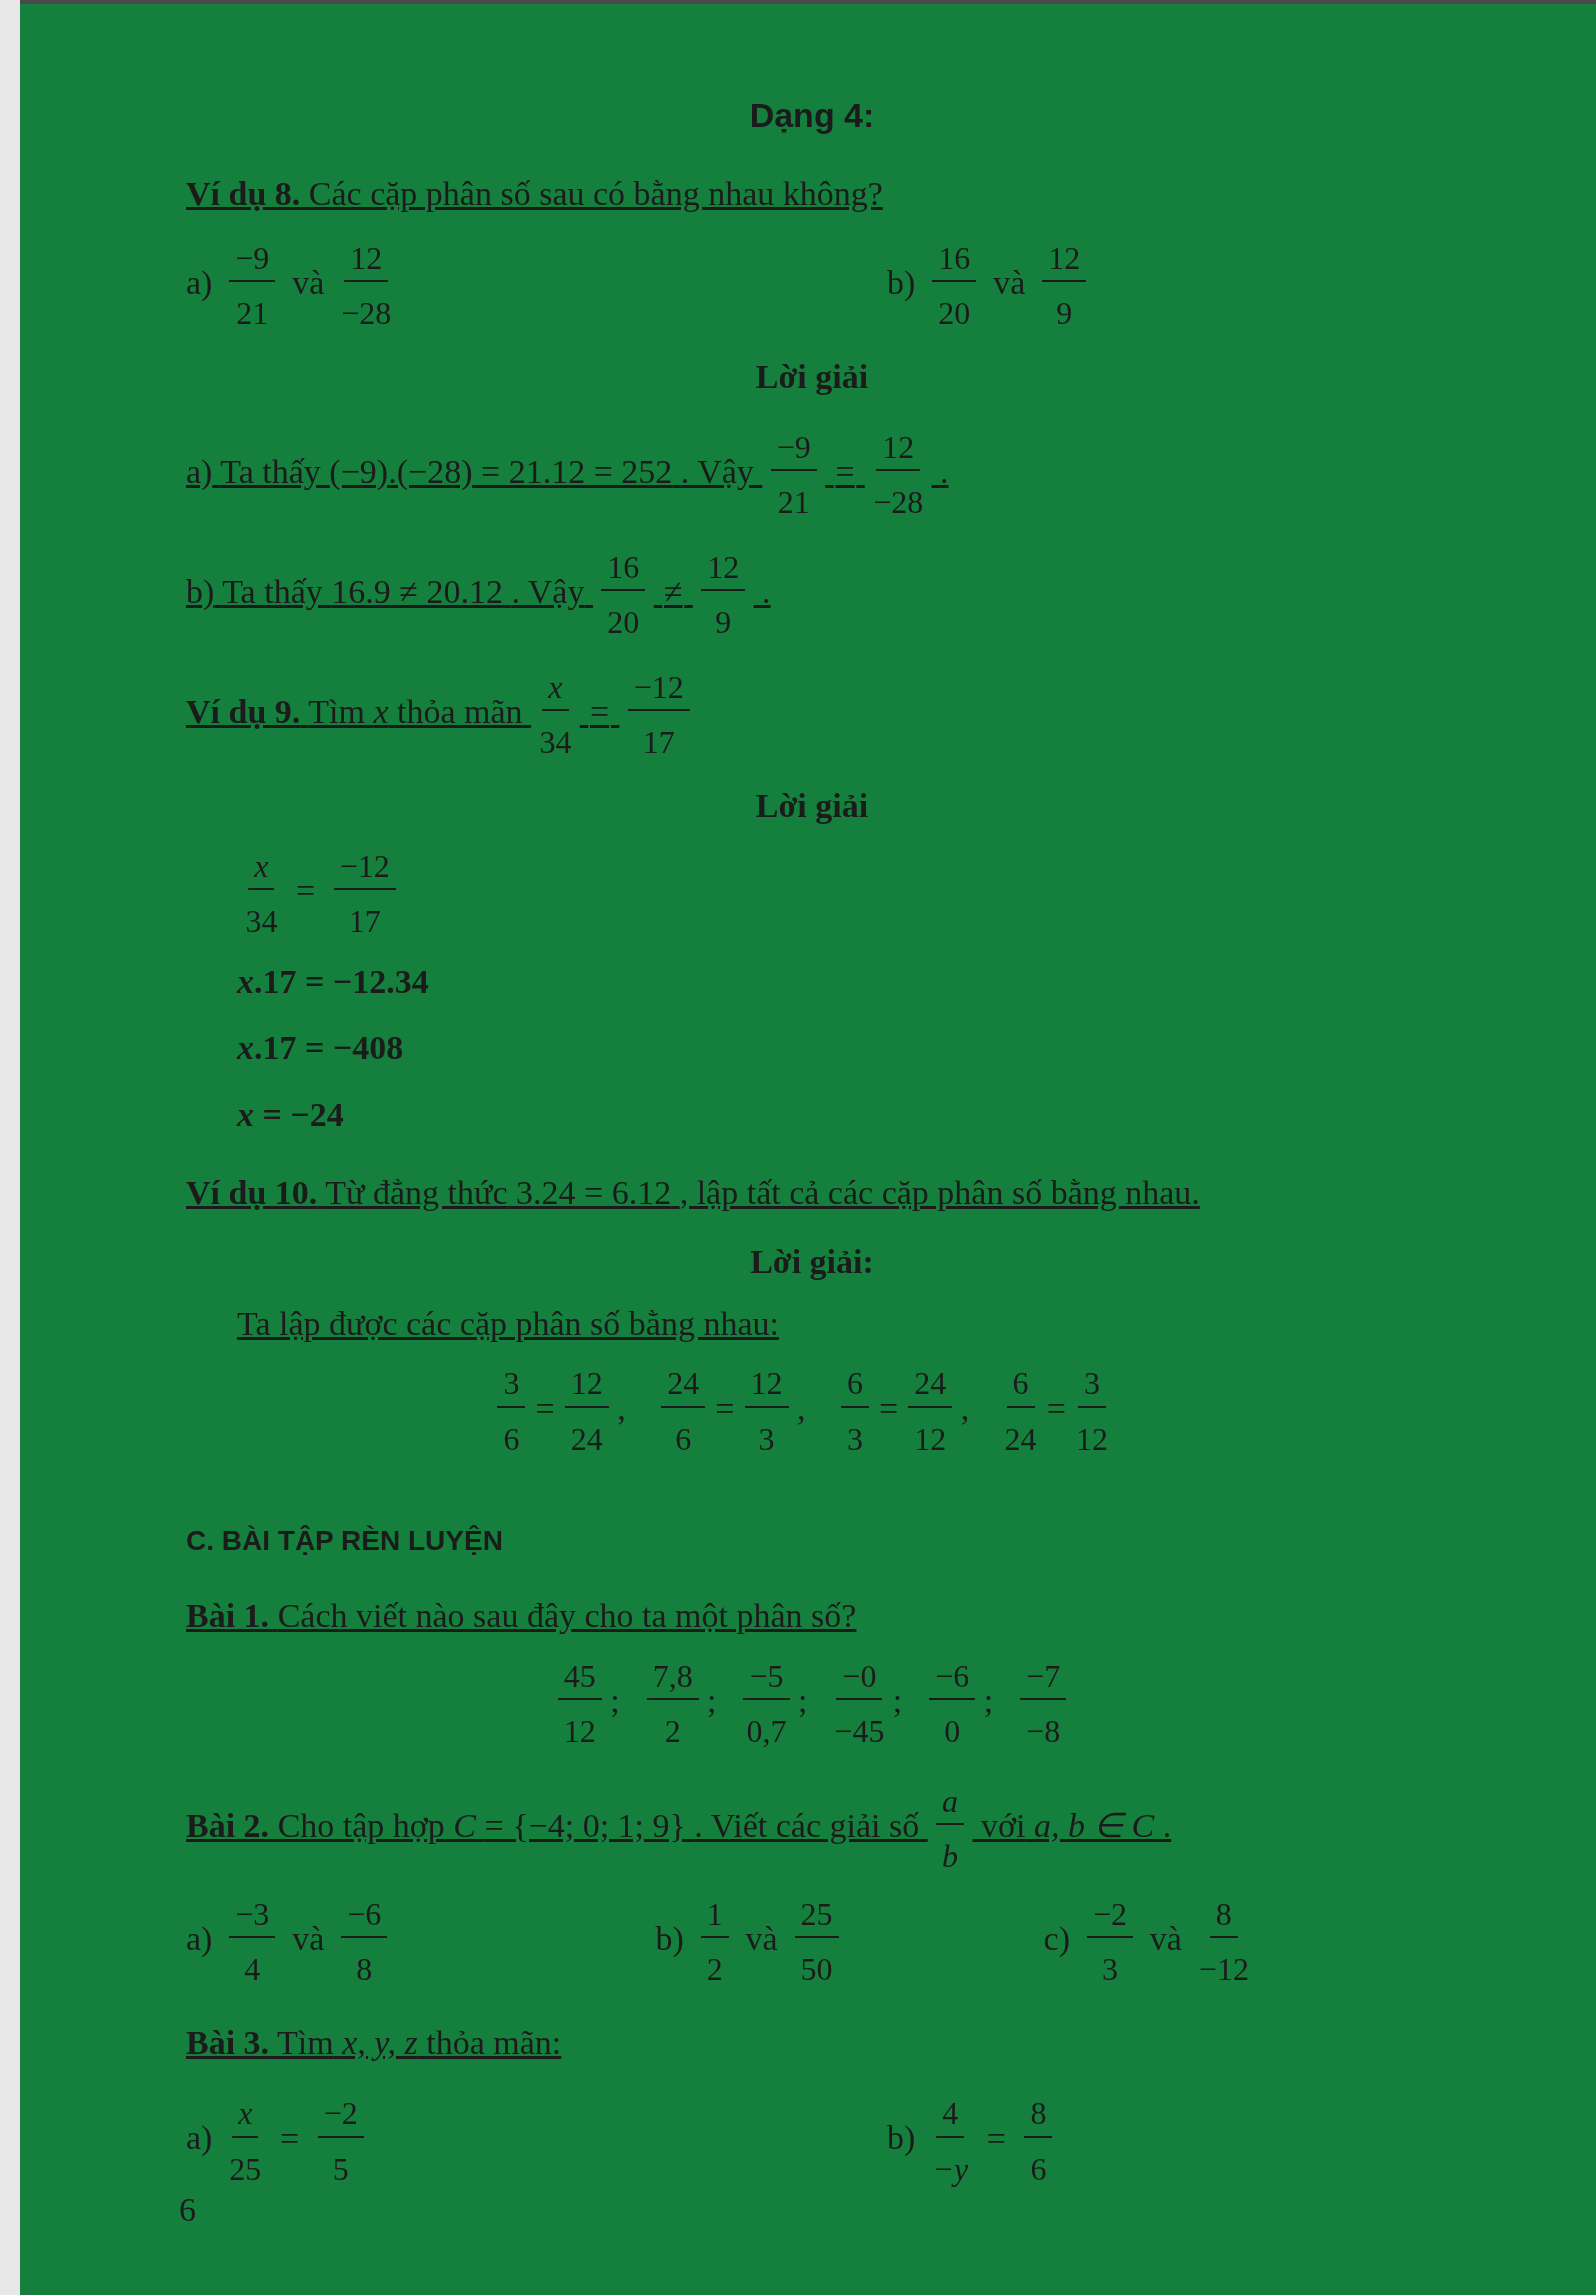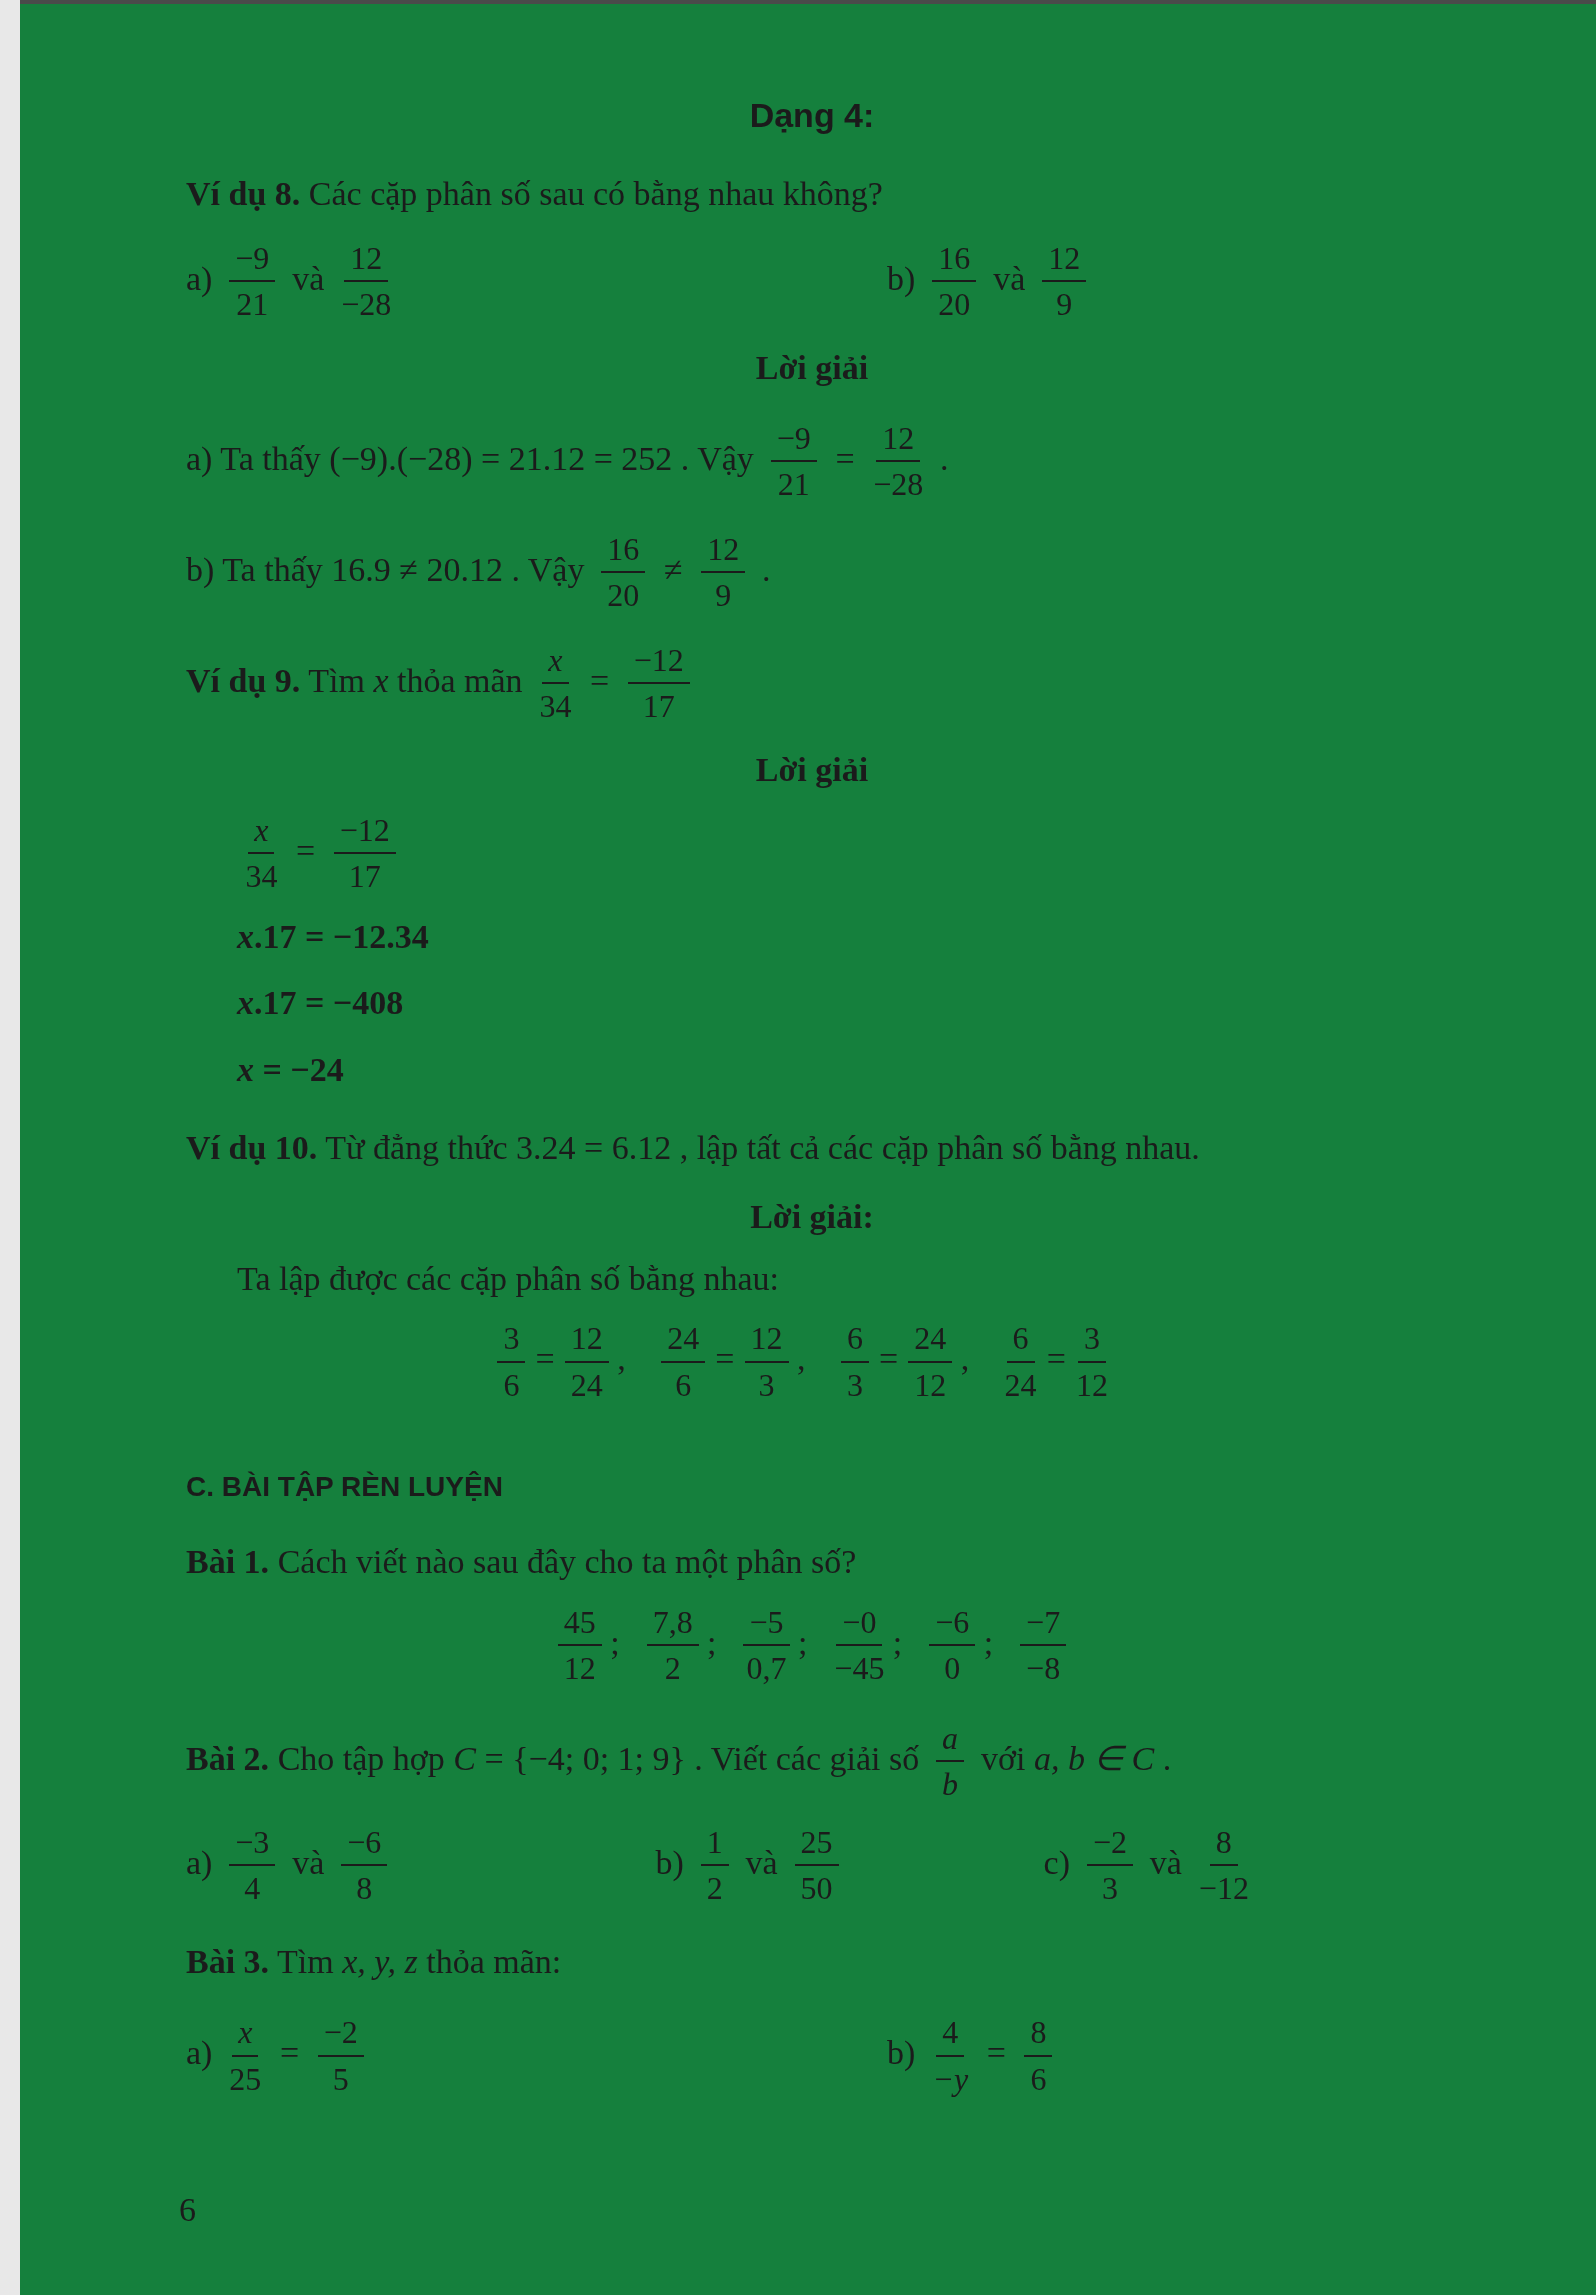--- a/index.html
+++ b/index.html
@@ -19,41 +19,41 @@
   .scan-edge {
     position: absolute; top: 0; left: 0;
     width: 100%; height: 4.2px; background: #4a4a4a;
   }
   .content { padding: 91px 179px 0 166px; }
 
   .heading { text-align: center; font-family: "Liberation Sans", sans-serif; font-weight: 700; }
   .heading-line1 { font-size: 34px; }
   .heading-line2 { font-size: 35px; margin-top: 5px; letter-spacing: 0.4px; }
 
-  .para { margin-top: 29px; }
+  .para { margin-top: 29px; text-decoration: underline; }
   .lbl { font-weight: 700; }
   .mvar { font-style: italic; }
 
   .solution-heading {
     text-align: center; font-weight: 700;
     margin-top: 20px; margin-bottom: 3.4px;
   }
 
   .frac {
     display: inline-flex;
     flex-direction: column;
     align-items: center;
     vertical-align: middle;
     margin: 0 8.4px;
     line-height: 1.12;
     font-size: 32px;
     text-align: center;
   }
   .frac .num { border-bottom: 2.5px solid #1b1b1b; padding: 0 6px 3.4px; }
-  .frac .den { padding-top: 5px; }
+  .frac .den { padding-top: 14px; }
 
   .row { margin-top: 22px; display: grid; align-items: center; }
   .cols-2 { grid-template-columns: 56% 44%; }
   .cols-3 { grid-template-columns: 37.5% 31% 31.5%; }
 
   .indent { margin-left: 51px; }
   .eq-block { margin-top: 18.6px; margin-left: 51px; }
   .step { margin-top: 17px; margin-left: 51px; font-weight: bold; }
 
   .center-line { margin-top: 18.6px; text-align: center; }

